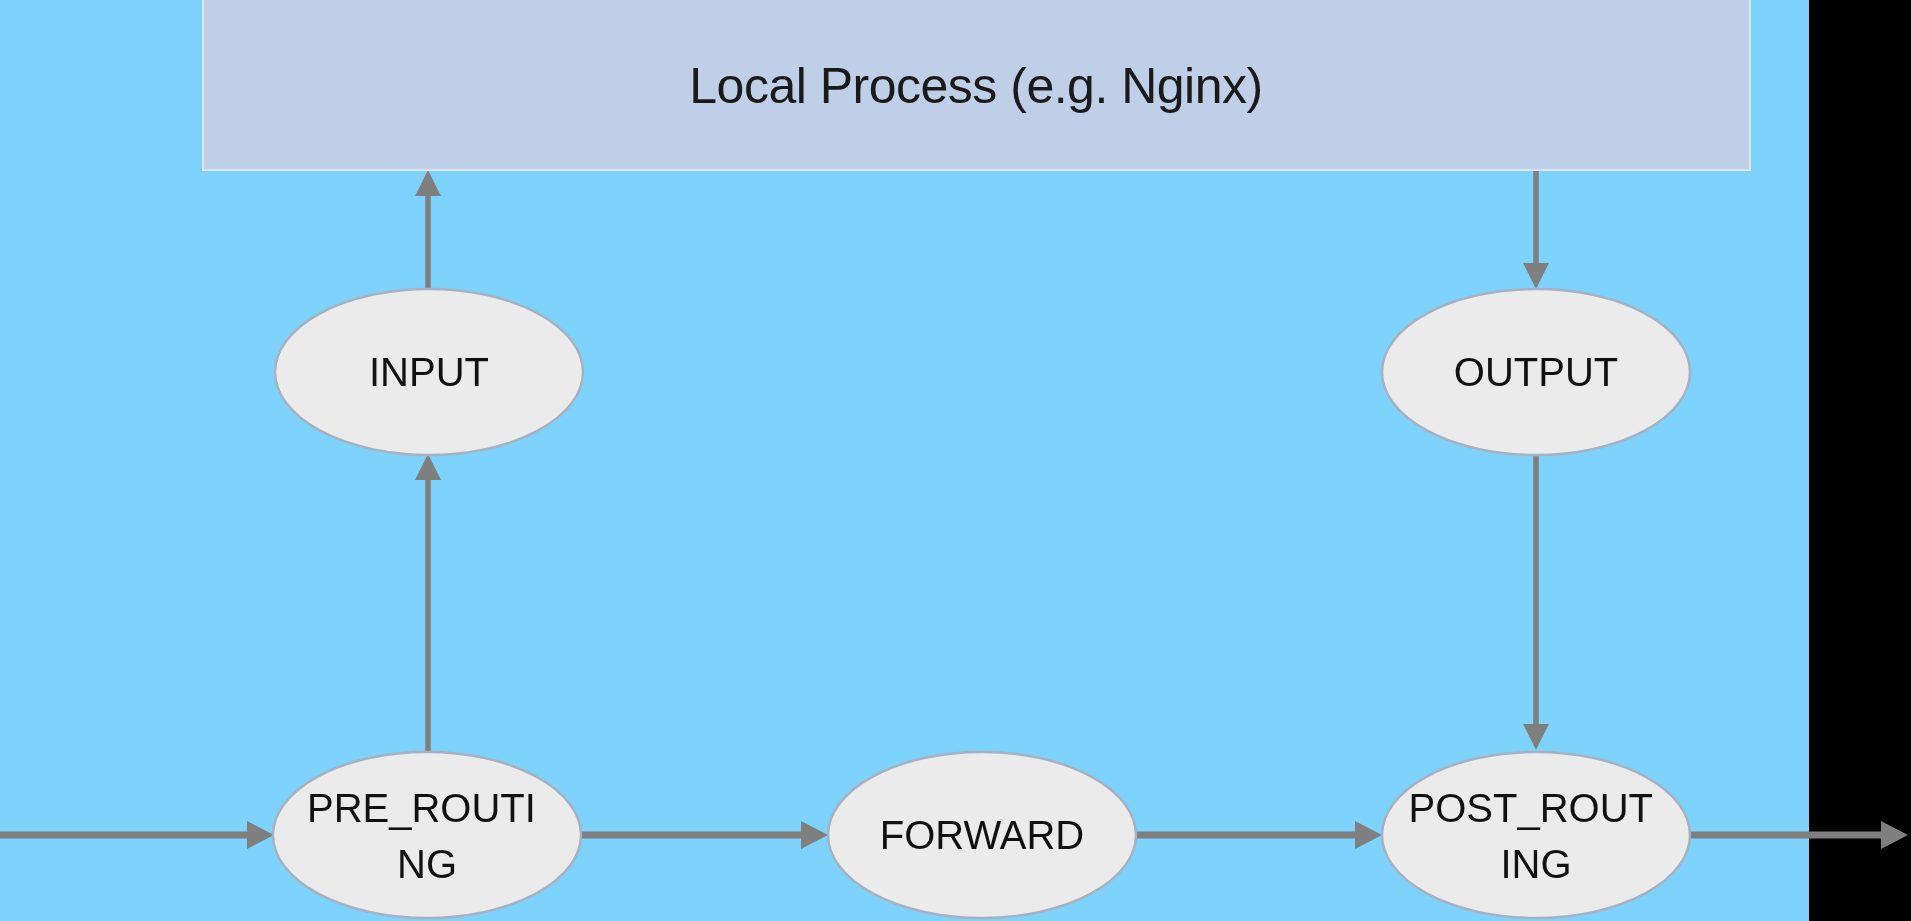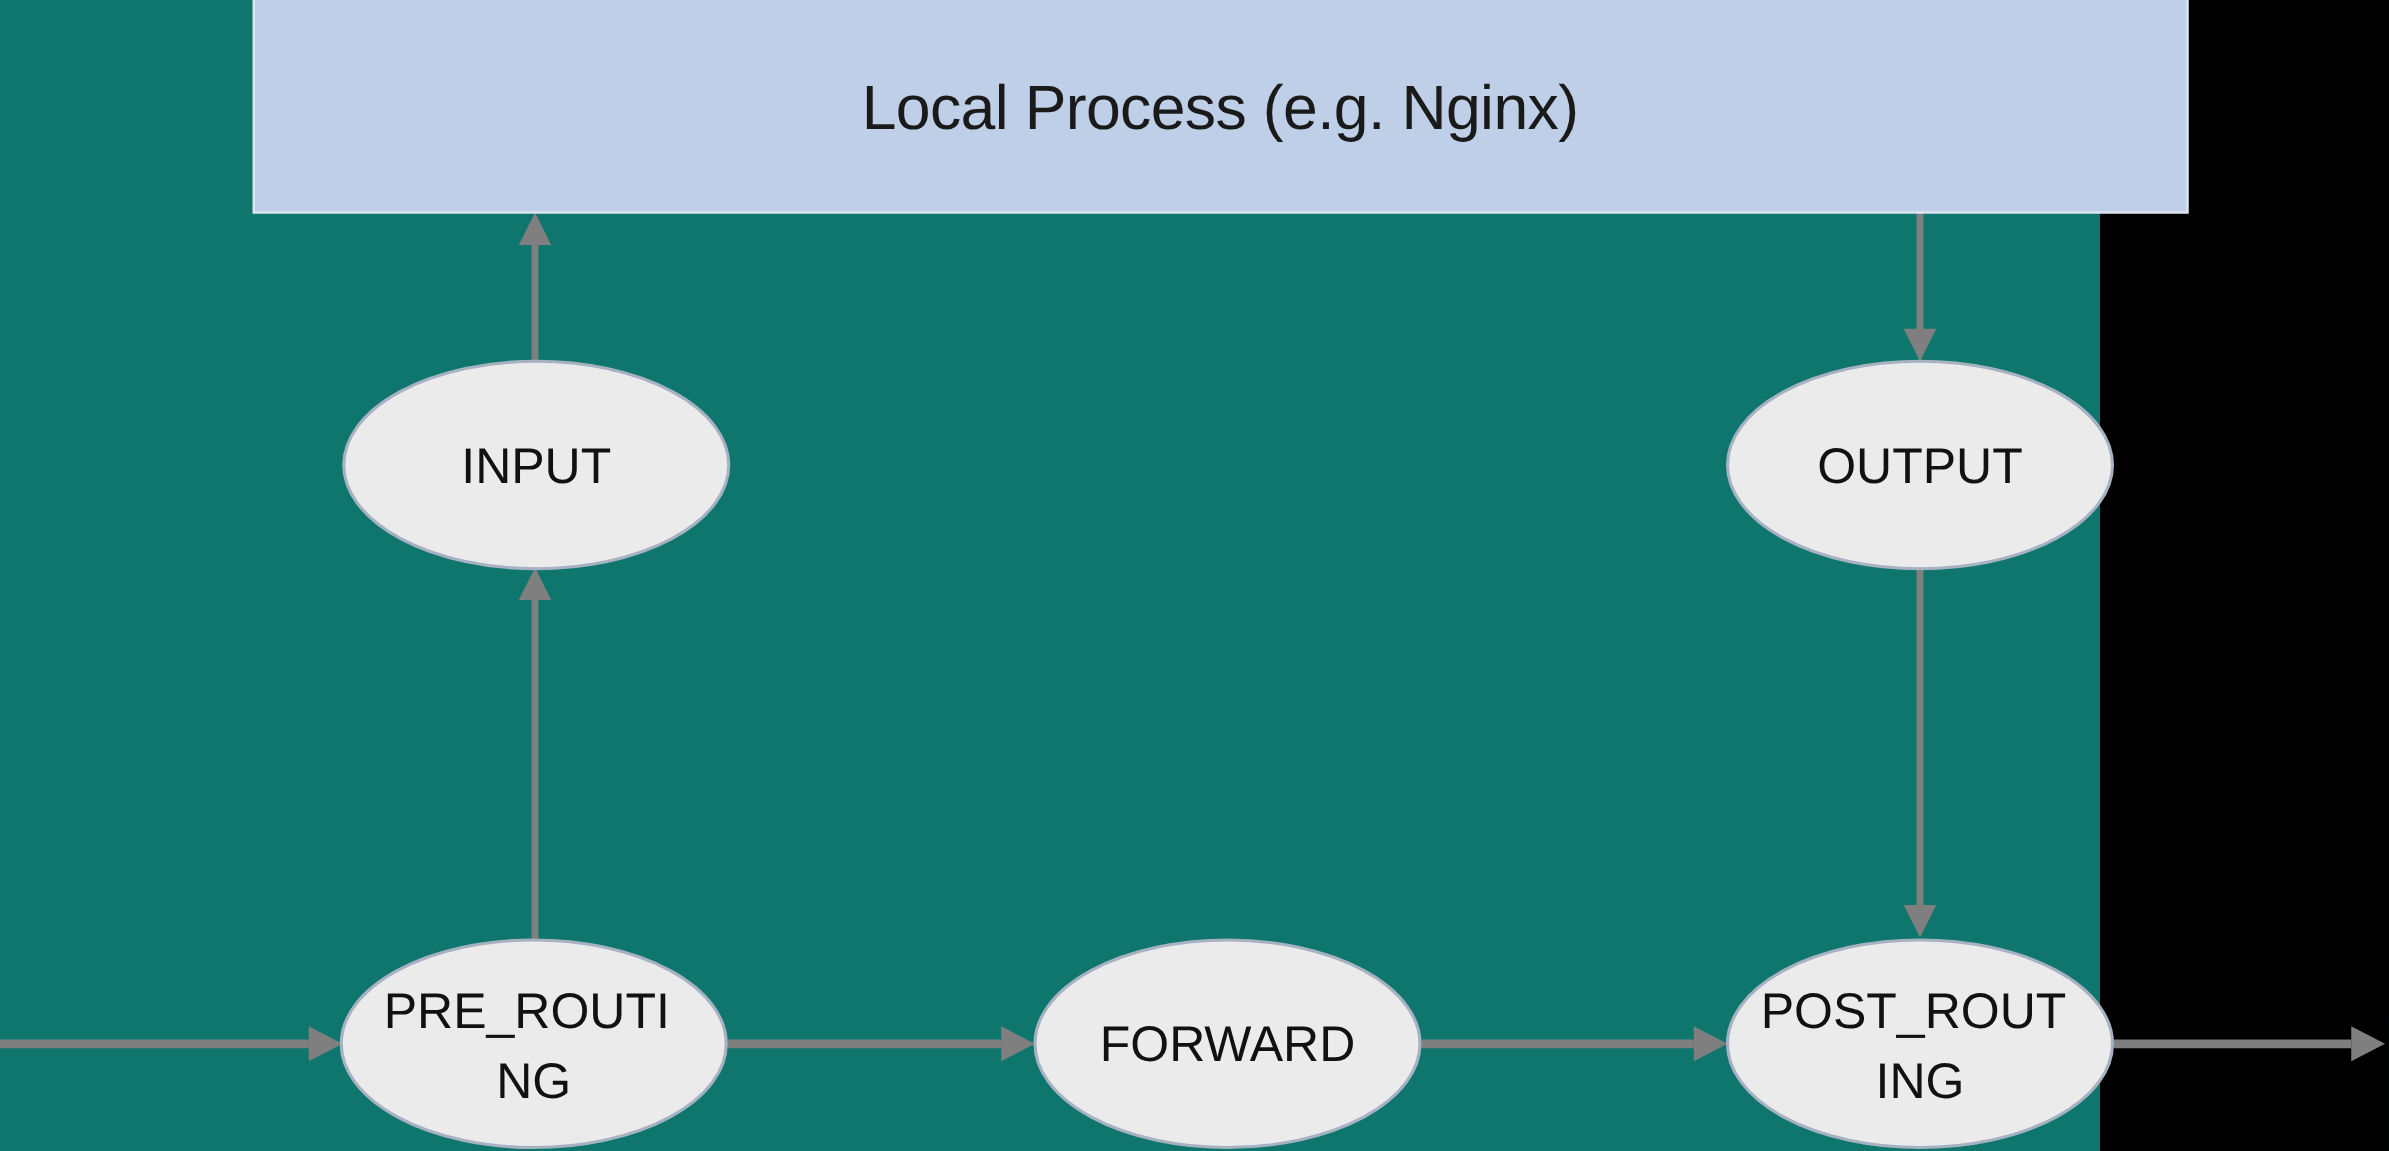--- a/index.html
+++ b/index.html
@@ -5,23 +5,23 @@
   html, body {
     margin: 0;
     padding: 0;
     background: #000000;
     width: 1911px;
     height: 921px;
     overflow: hidden;
   }
   .stage {
     position: relative;
-    width: 1680px;
+    width: 1809px;
     height: 921px;
-    background: #0f766e;
+    background: #7dd3fc;
   }
   svg {
     display: block;
     font-family: "Liberation Sans", sans-serif;
   }
   .proc-rect {
     fill: #becfe7;
     stroke: #dde5f0;
     stroke-width: 2;
   }

